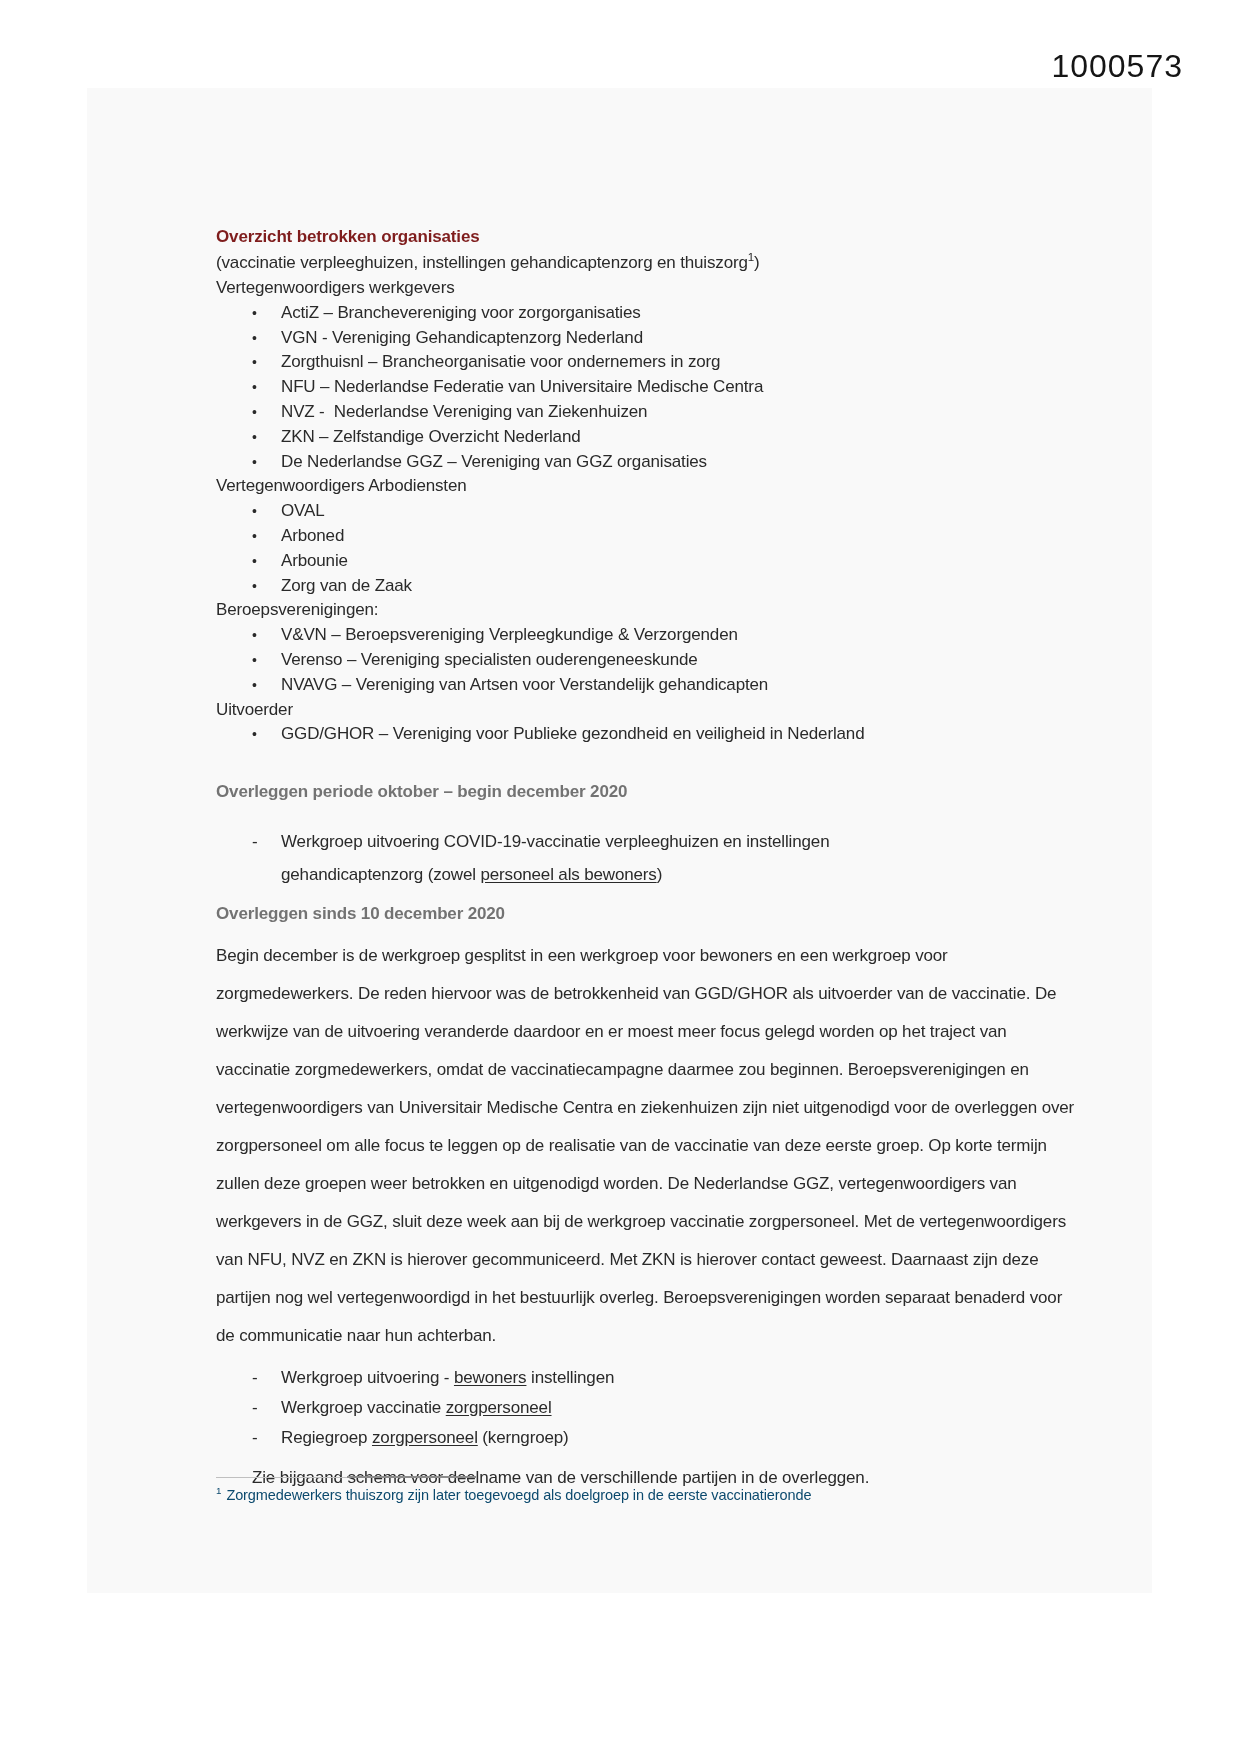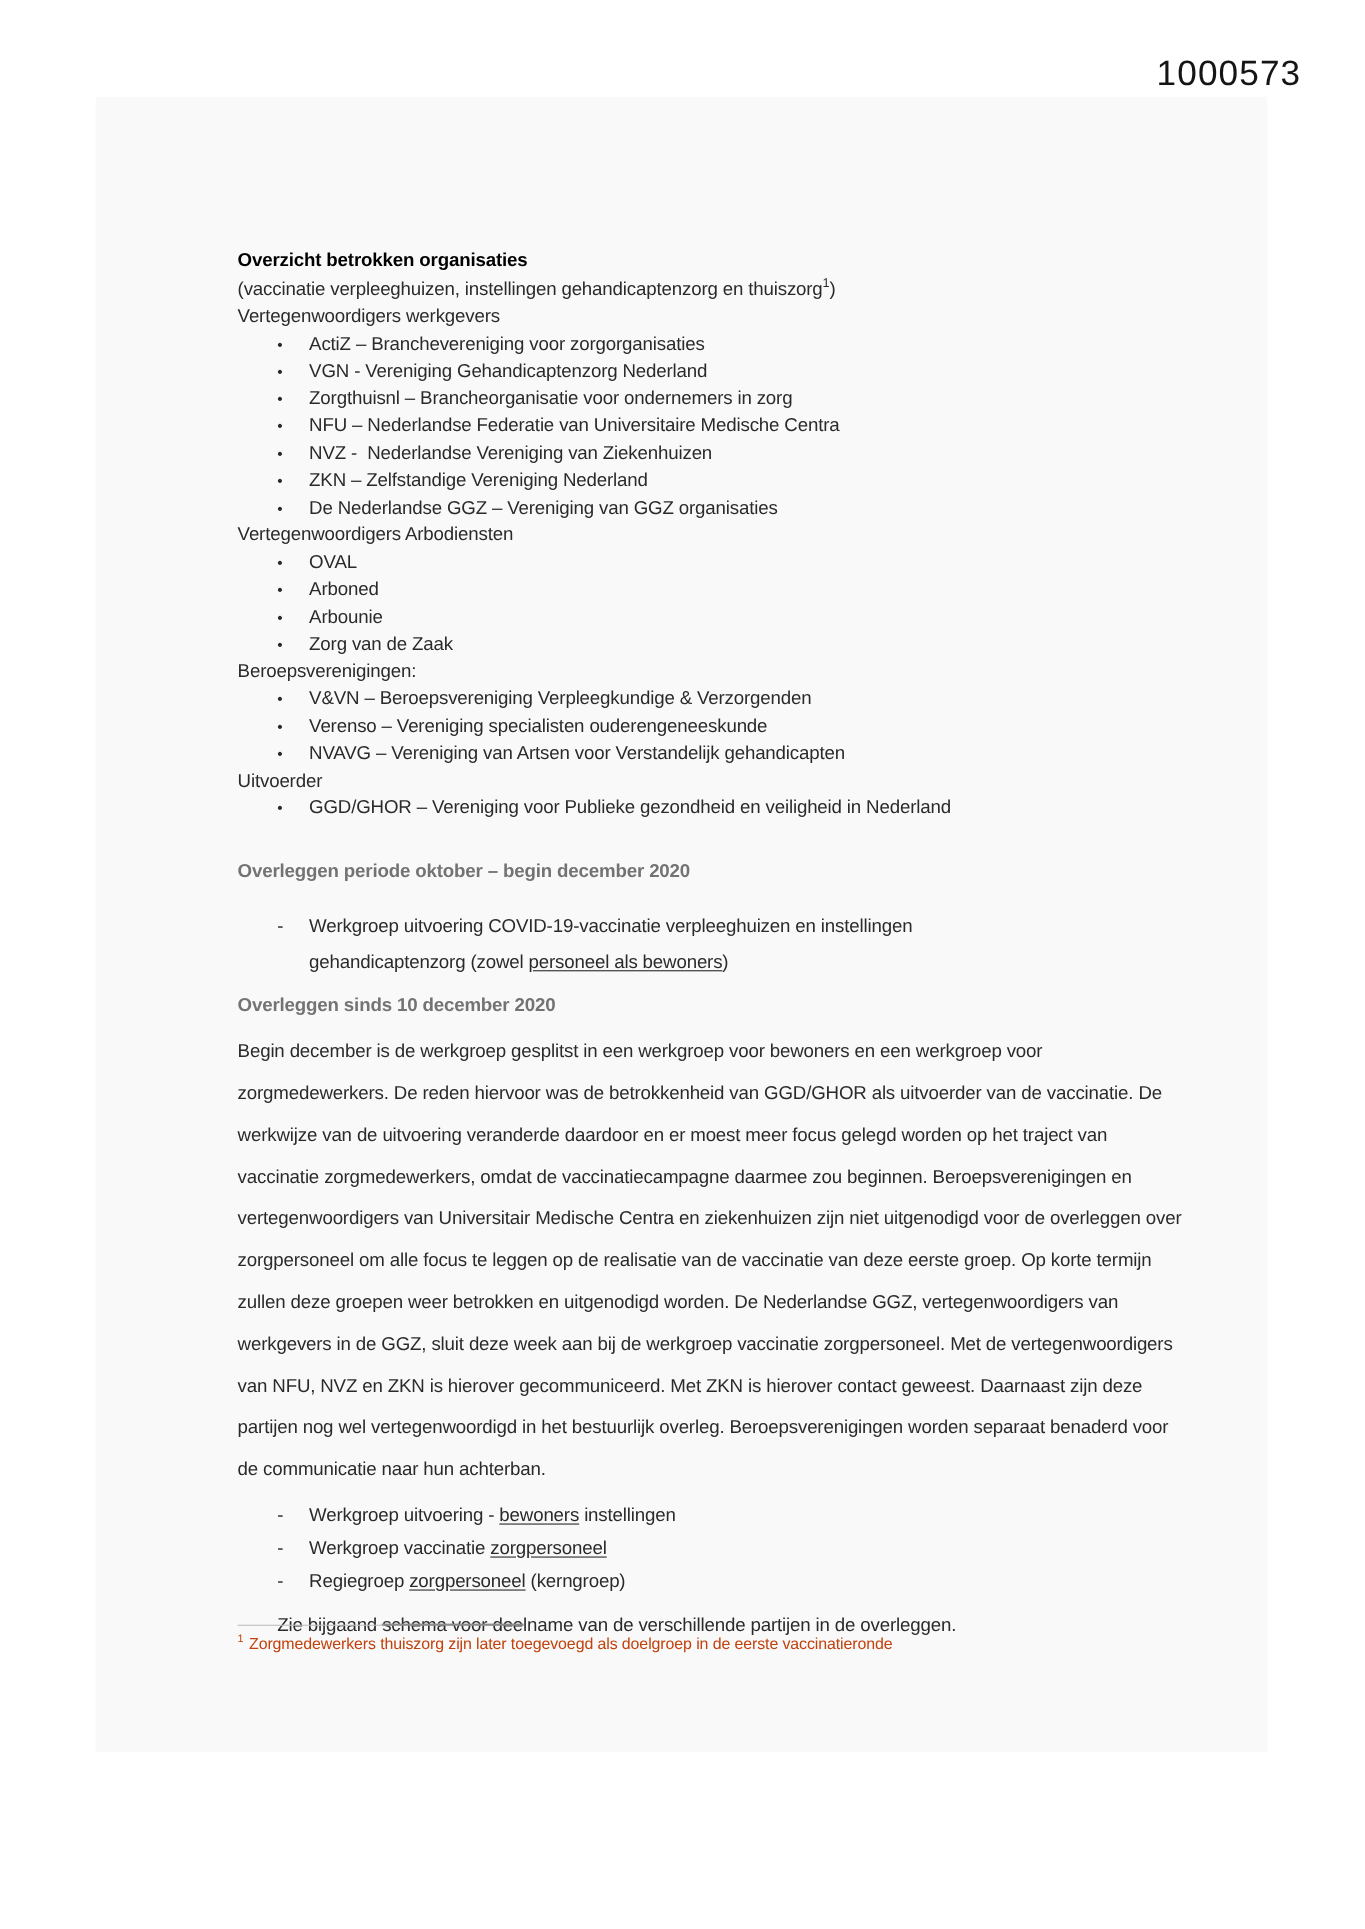--- a/index.html
+++ b/index.html
@@ -13,21 +13,21 @@
     font-size:32px;letter-spacing:1px;color:#151515;
   }
   .scan{
     position:absolute;left:87px;top:88px;width:1065px;height:1505px;
     background:#f9f9f9;
   }
   .content{
     position:absolute;left:129px;top:136px;width:868px;
     font-size:17px;line-height:26px;letter-spacing:-0.15px;
   }
-  .doc-title{font-weight:bold;color:#000000;}
+  .doc-title{font-weight:bold;color:#7f1d1d;}
   .doc-subtitle{}
   sup,.sup{vertical-align:super;font-size:68%;line-height:0;}
   .org-list{line-height:24.8px;}
   .group-label{}
   .bullet-item{position:relative;padding-left:65px;}
   .bullet-item .marker{position:absolute;left:36px;top:0;font-size:14px;}
   .bullet-text{white-space:pre-wrap;}
   .sec-heading{font-weight:bold;color:#737373;margin-top:32px;}
   .sec-heading.second{margin-top:10px;}
   .dash-item{position:relative;padding-left:65px;}
@@ -35,21 +35,21 @@
   .dash-item.wrap2{margin-top:20px;line-height:33px;max-width:715px;box-sizing:border-box;}
   .paragraph{margin-top:10px;line-height:38px;width:860px;}
   .dash-list{margin-top:8px;}
   .dash-list .dash-item{line-height:30px;}
   .closing{margin-top:12px;padding-left:36px;}
   .u{text-decoration:underline;text-underline-offset:2px;}
   .footnote-block{position:absolute;left:129px;top:1388px;width:760px;}
   .fn-sep{font-size:0;line-height:0;}
   .fn-sep .seg1{display:inline-block;width:131px;height:1px;background:#c0c0c0;vertical-align:bottom;}
   .fn-sep .seg2{display:inline-block;width:129px;height:2px;background:#8c8c8c;vertical-align:bottom;}
-  .fn-text{margin-top:7px;font-size:14.5px;line-height:20px;letter-spacing:-0.1px;color:#c2410c;}
+  .fn-text{margin-top:7px;font-size:14.5px;line-height:20px;letter-spacing:-0.1px;color:#0c4a6e;}
   .fn-text .fn-body{margin-left:5px;}
 </style>
 </head>
 <body>
 
 <div class="page">
 
   <div class="page-number">1000573</div>
 
   <div class="scan">
@@ -60,21 +60,21 @@
       <div class="doc-subtitle"><span>(vaccinatie verpleeghuizen, instellingen gehandicaptenzorg en thuiszorg</span><sup>1</sup><span>)</span></div>
 
       <div class="org-list">
 
         <div class="group-label">Vertegenwoordigers werkgevers</div>
         <div class="bullet-item"><span class="marker">•</span><span class="bullet-text">ActiZ – Branchevereniging voor zorgorganisaties</span></div>
         <div class="bullet-item"><span class="marker">•</span><span class="bullet-text">VGN - Vereniging Gehandicaptenzorg Nederland</span></div>
         <div class="bullet-item"><span class="marker">•</span><span class="bullet-text">Zorgthuisnl – Brancheorganisatie voor ondernemers in zorg</span></div>
         <div class="bullet-item"><span class="marker">•</span><span class="bullet-text">NFU – Nederlandse Federatie van Universitaire Medische Centra</span></div>
         <div class="bullet-item"><span class="marker">•</span><span class="bullet-text">NVZ -  Nederlandse Vereniging van Ziekenhuizen</span></div>
-        <div class="bullet-item"><span class="marker">•</span><span class="bullet-text">ZKN – Zelfstandige Vereniging Nederland</span></div>
+        <div class="bullet-item"><span class="marker">•</span><span class="bullet-text">ZKN – Zelfstandige Overzicht Nederland</span></div>
         <div class="bullet-item"><span class="marker">•</span><span class="bullet-text">De Nederlandse GGZ – Vereniging van GGZ organisaties</span></div>
 
         <div class="group-label">Vertegenwoordigers Arbodiensten</div>
         <div class="bullet-item"><span class="marker">•</span><span class="bullet-text">OVAL</span></div>
         <div class="bullet-item"><span class="marker">•</span><span class="bullet-text">Arboned</span></div>
         <div class="bullet-item"><span class="marker">•</span><span class="bullet-text">Arbounie</span></div>
         <div class="bullet-item"><span class="marker">•</span><span class="bullet-text">Zorg van de Zaak</span></div>
 
         <div class="group-label">Beroepsverenigingen:</div>
         <div class="bullet-item"><span class="marker">•</span><span class="bullet-text">V&amp;VN – Beroepsvereniging Verpleegkundige &amp; Verzorgenden</span></div>

